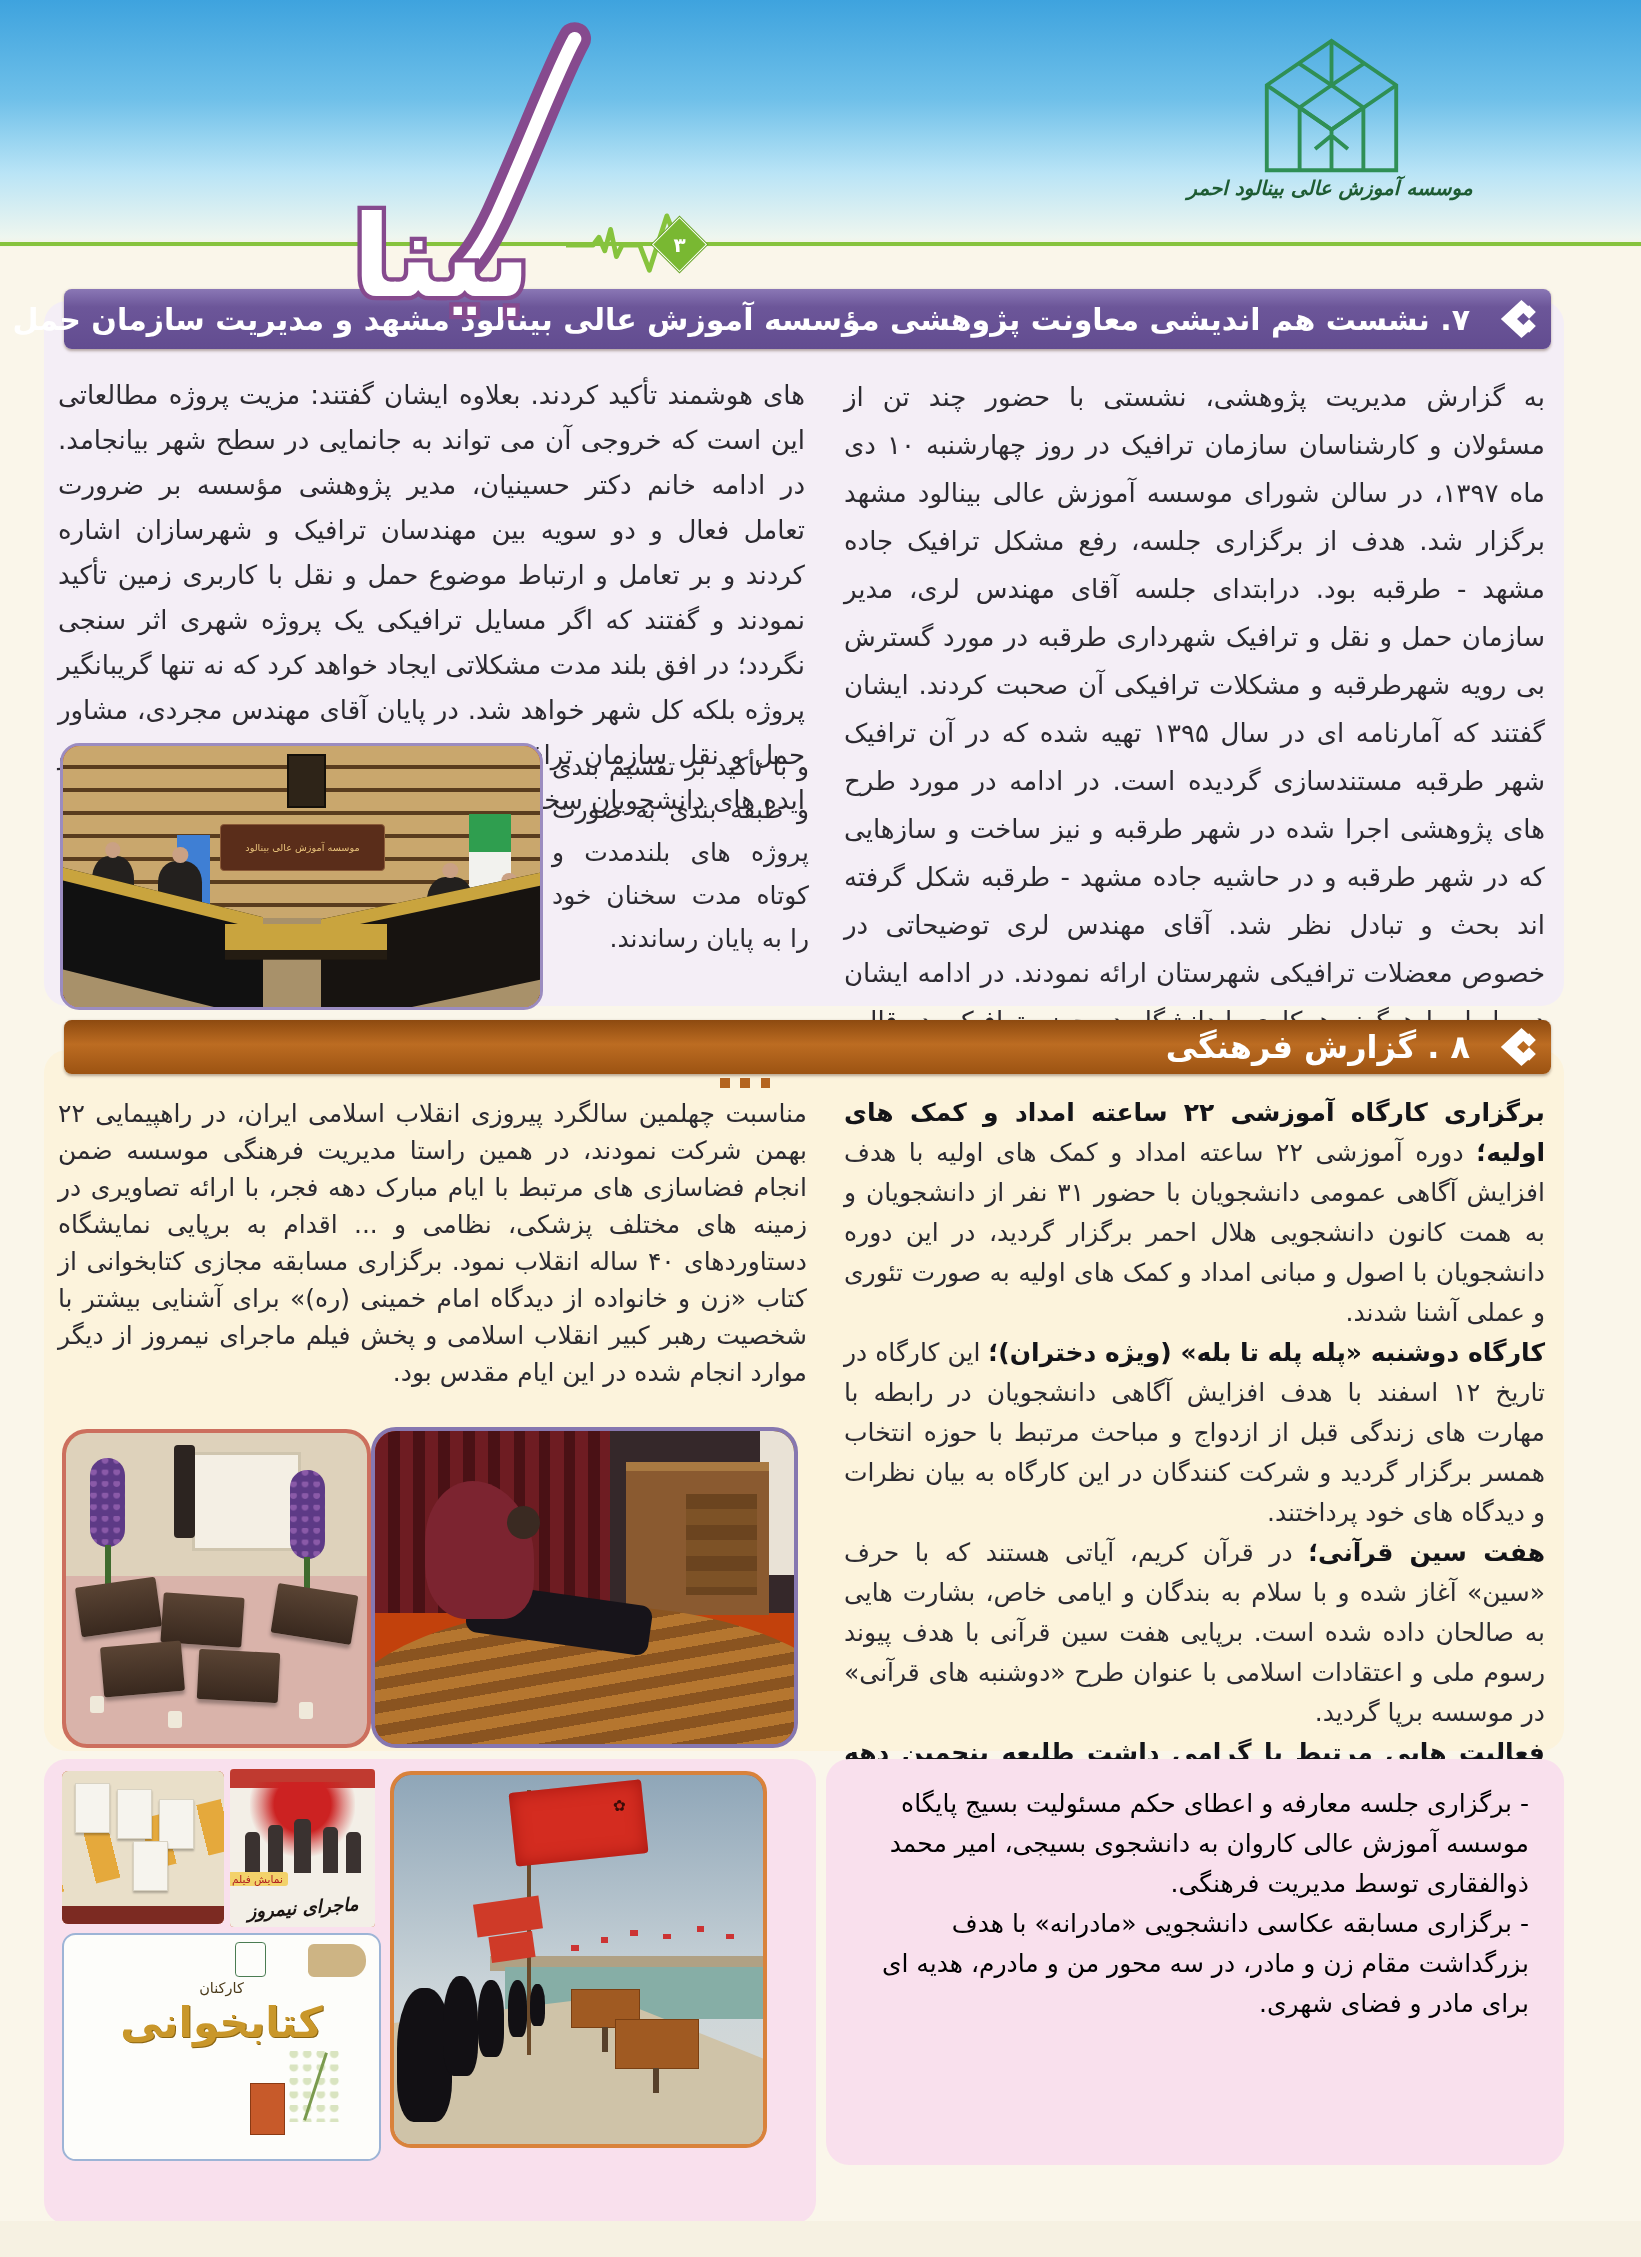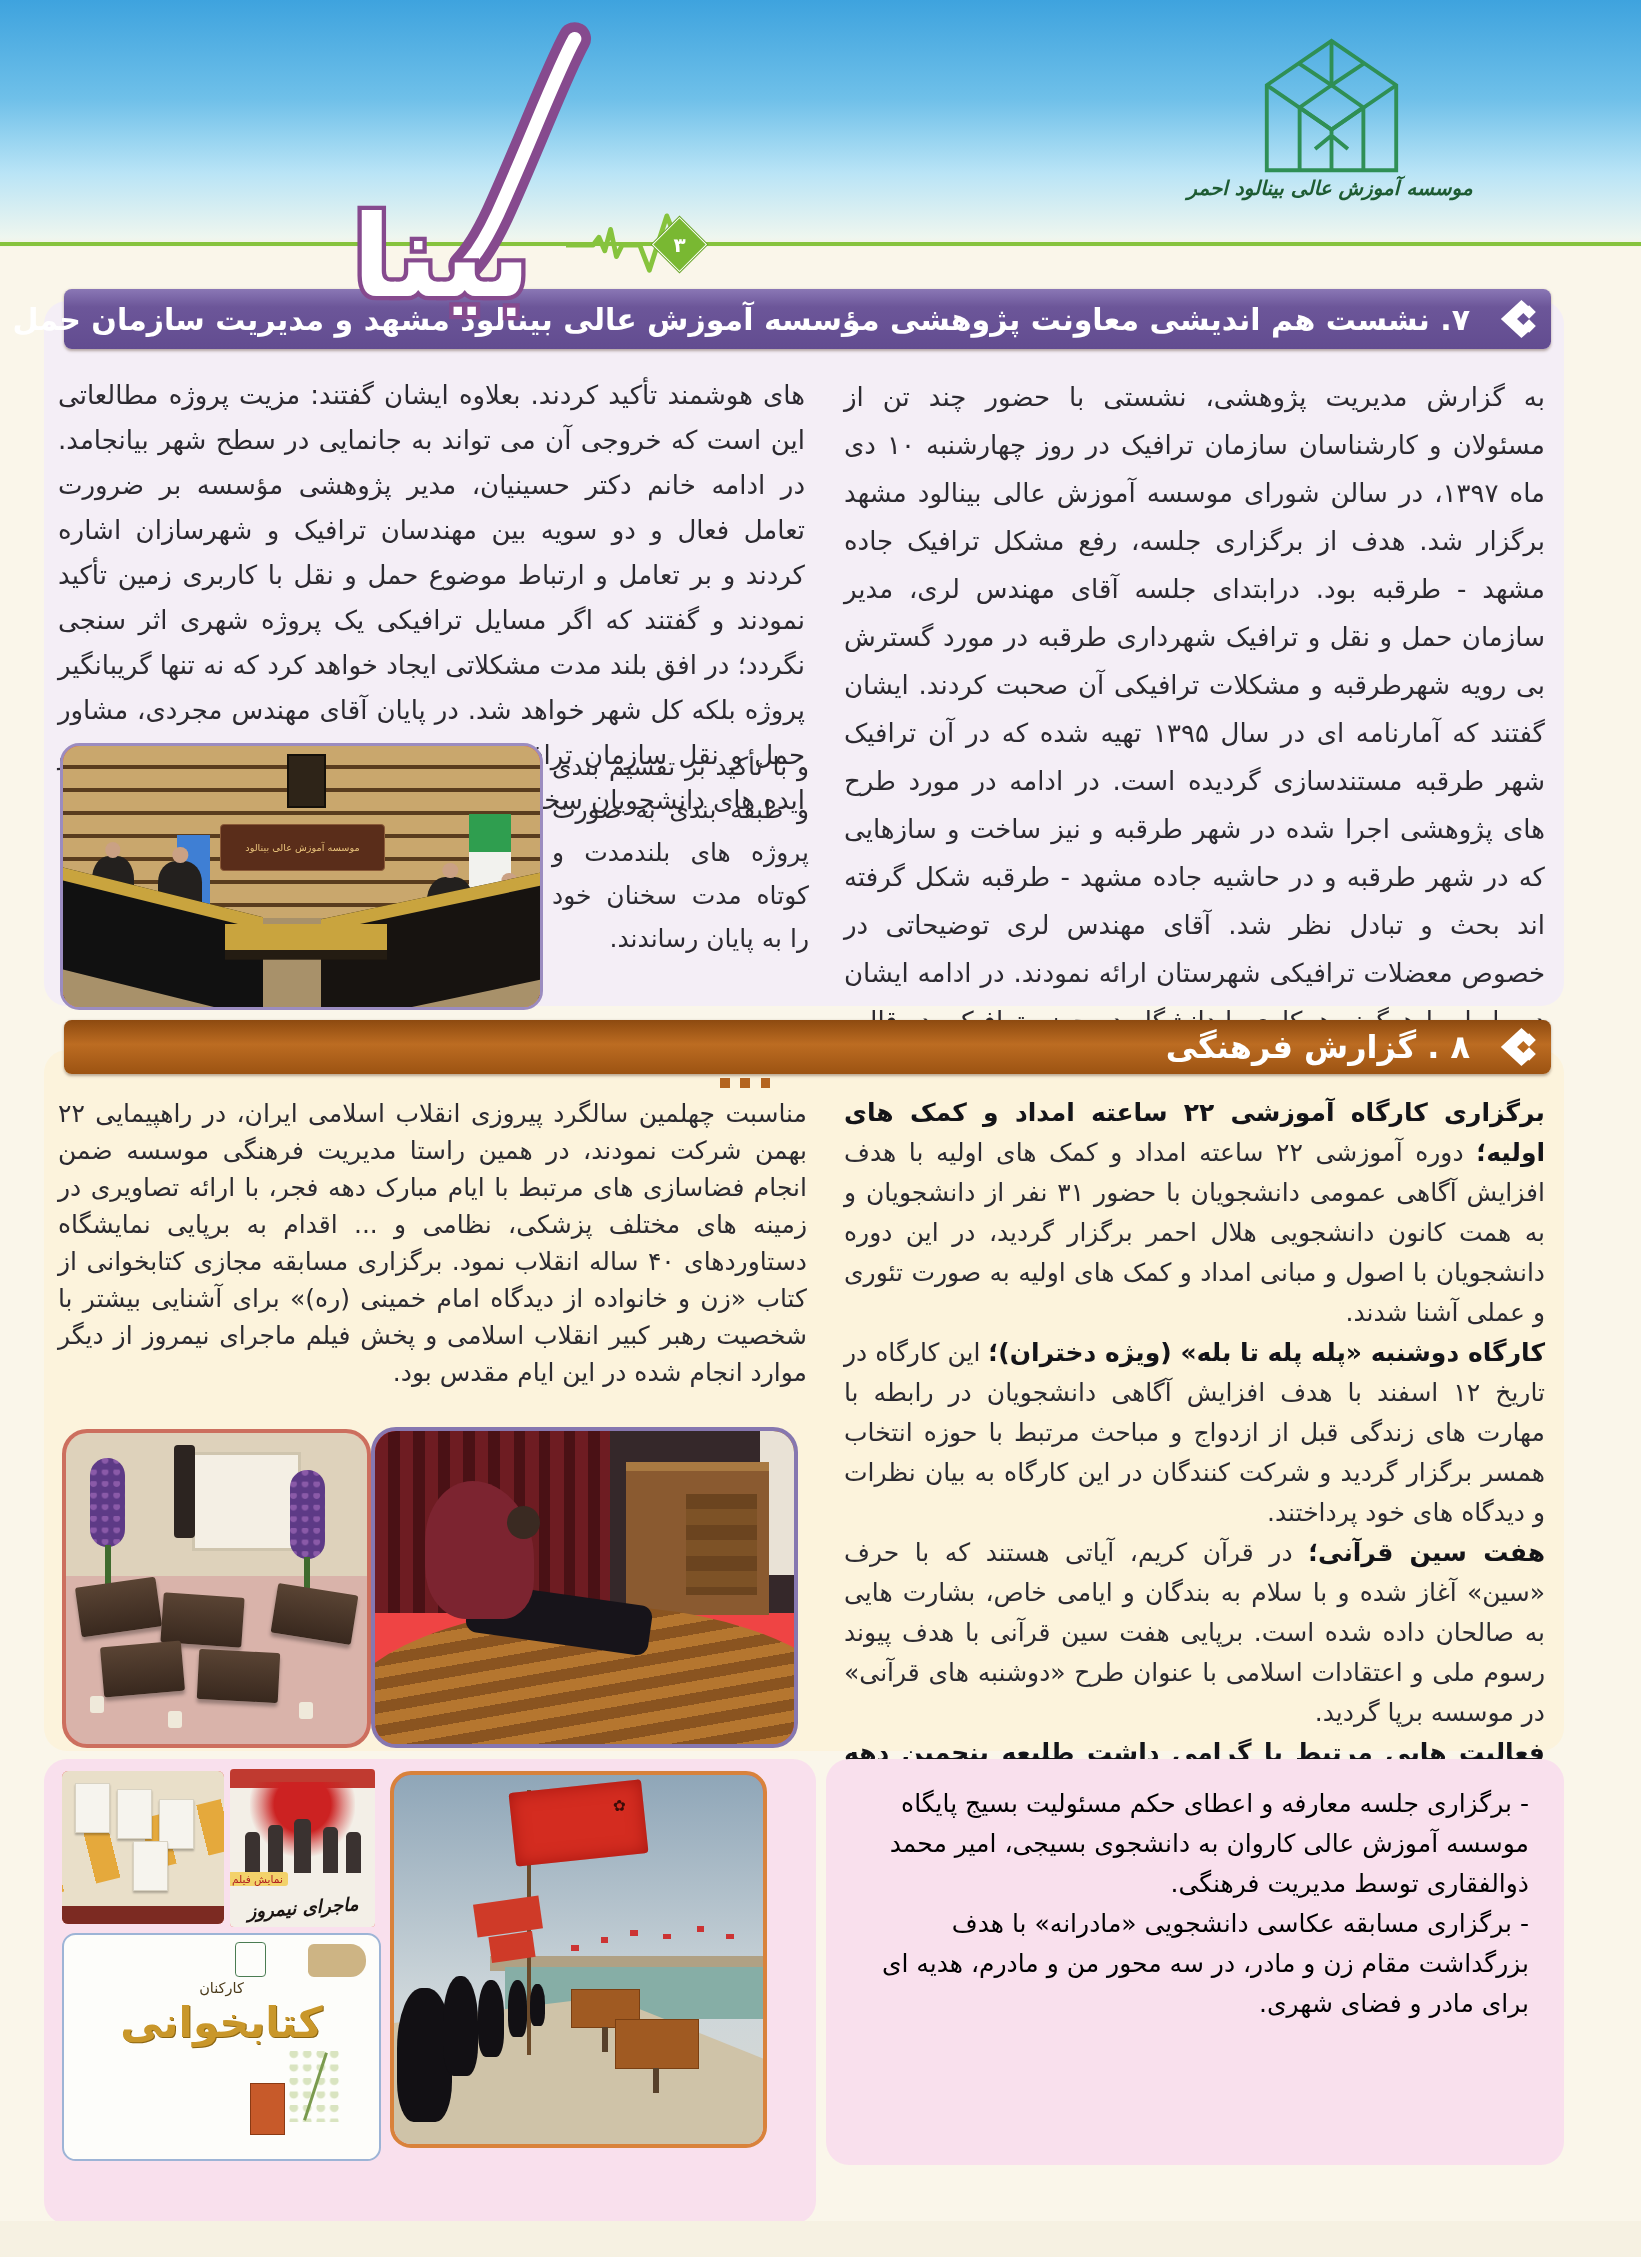--- a/index.html
+++ b/index.html
@@ -46,21 +46,21 @@
   .s7-wrap{left:552px;top:745px;width:257px;font-size:25px;line-height:43px;}
   .s8-right{left:844px;top:1093px;width:701px;font-size:25px;line-height:40px;}
   .s8-right p{margin:0;}
   .s8-right b{color:#141418;}
   .s8-left{left:58px;top:1095px;width:749px;font-size:25px;line-height:37px;}
   .act{left:826px;top:1759px;width:738px;padding:25px 35px 0 29px;box-sizing:border-box;}
   .act h3{margin:0 0 9.7px 0;font-size:27px;color:#141418;}
   .act p{margin:0;font-size:25px;line-height:40px;}
 
   
-  .photo{overflow:hidden;z-index:5;background:#ef4444;}
+  .photo{overflow:hidden;z-index:5;background:#c2410c;}
   .ph-meeting{left:60px;top:743px;width:477px;height:261px;border-radius:19.3px;border:3.9px solid #9b8cc0;}
   .ph-flowers{left:62px;top:1429px;width:301px;height:311px;border-radius:25px;border:4.8px solid #cc6f5e;}
   .ph-cpr{left:371px;top:1427px;width:419px;height:313px;border-radius:25px;border:4.8px solid #8677b0;}
   .ph-hall{left:62px;top:1771px;width:162px;height:153px;border-radius:5.8px;}
   .ph-movie{left:230px;top:1769px;width:145px;height:158px;border-radius:3.9px;}
   .ph-book{left:62px;top:1933px;width:315px;height:224px;border-radius:13.5px;border:2.9px solid #9db4d6;background:#fdfdfa;}
   .ph-flags{left:390px;top:1771px;width:369px;height:369px;border-radius:21px;border:4.8px solid #d9823b;}
 
   
   .mt-wall{position:absolute;inset:0;background:repeating-linear-gradient(180deg,#c9a76d 0 19.3px,#593c1e 19.3px 23px);}

